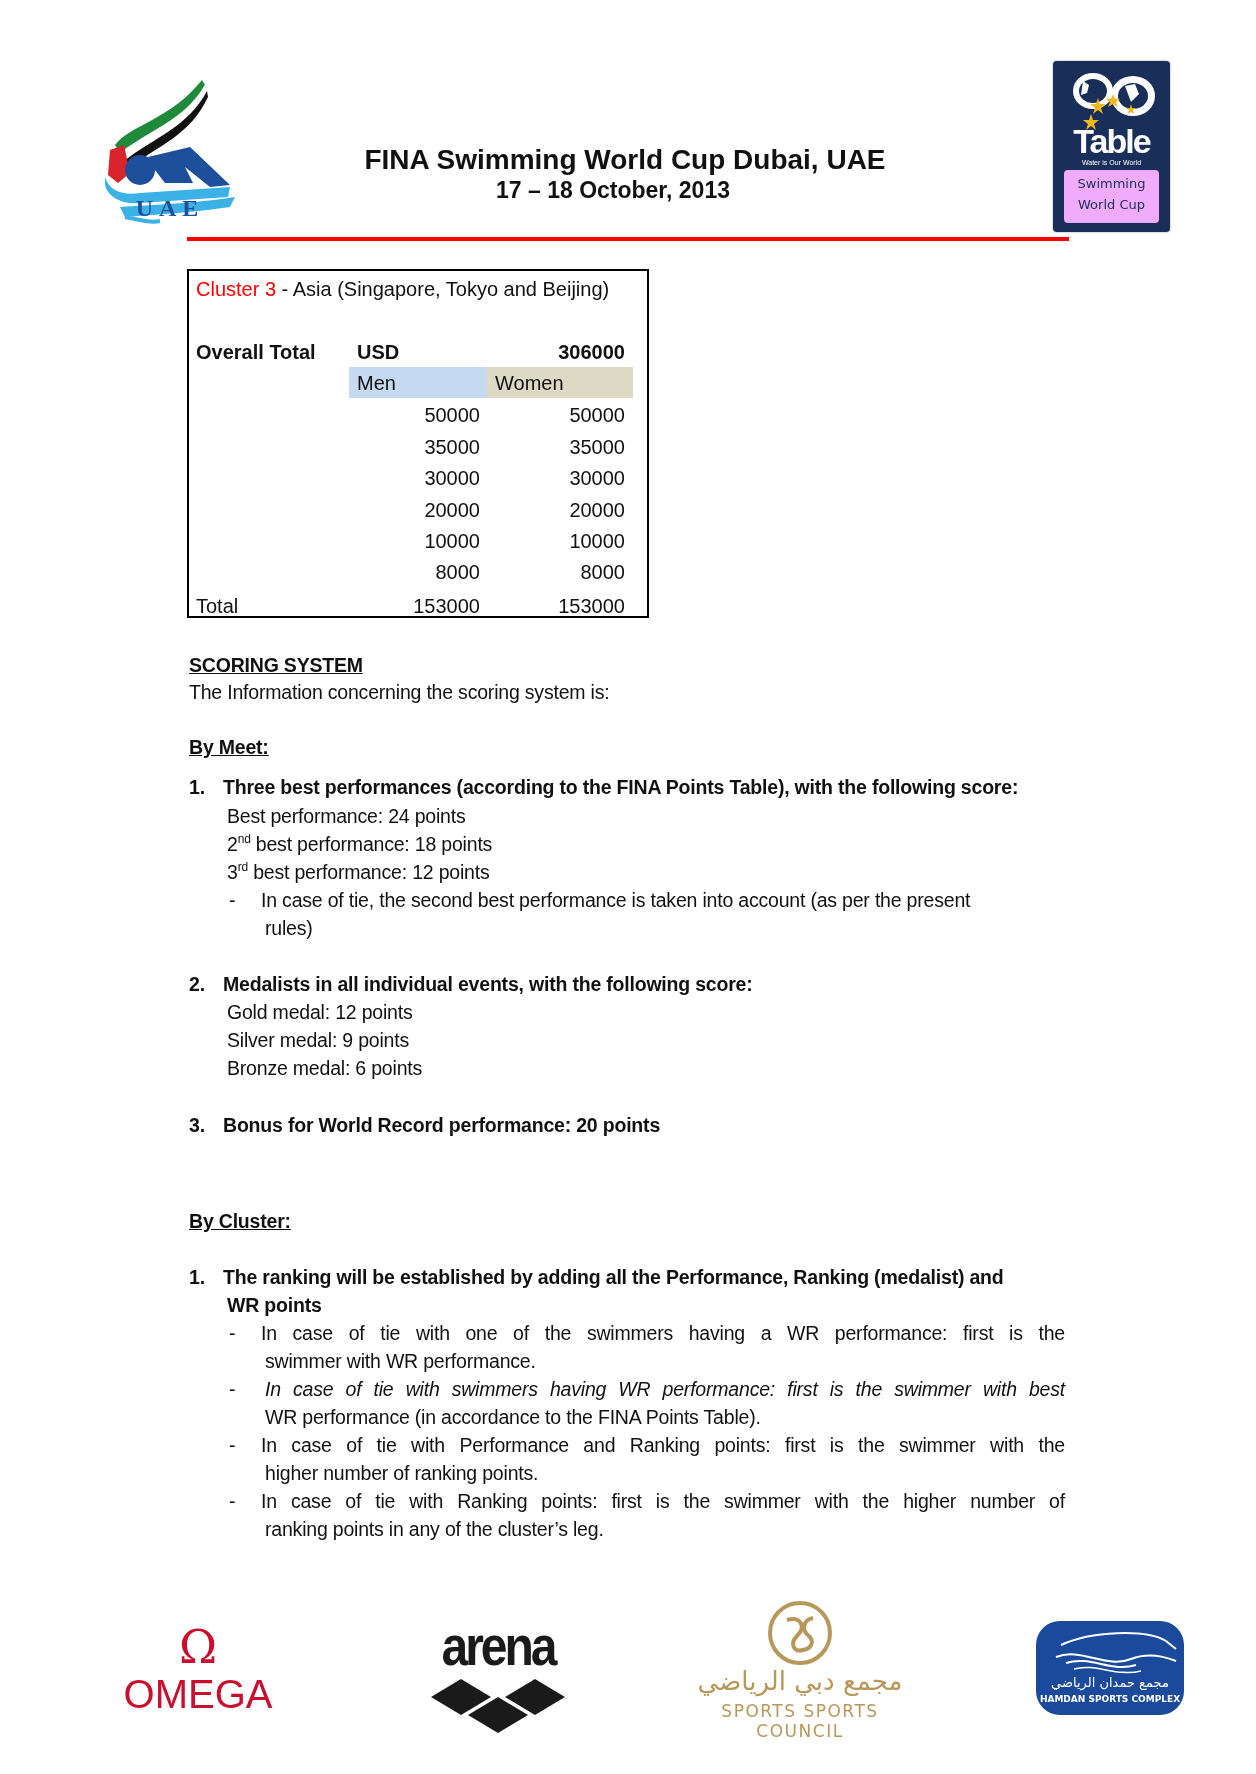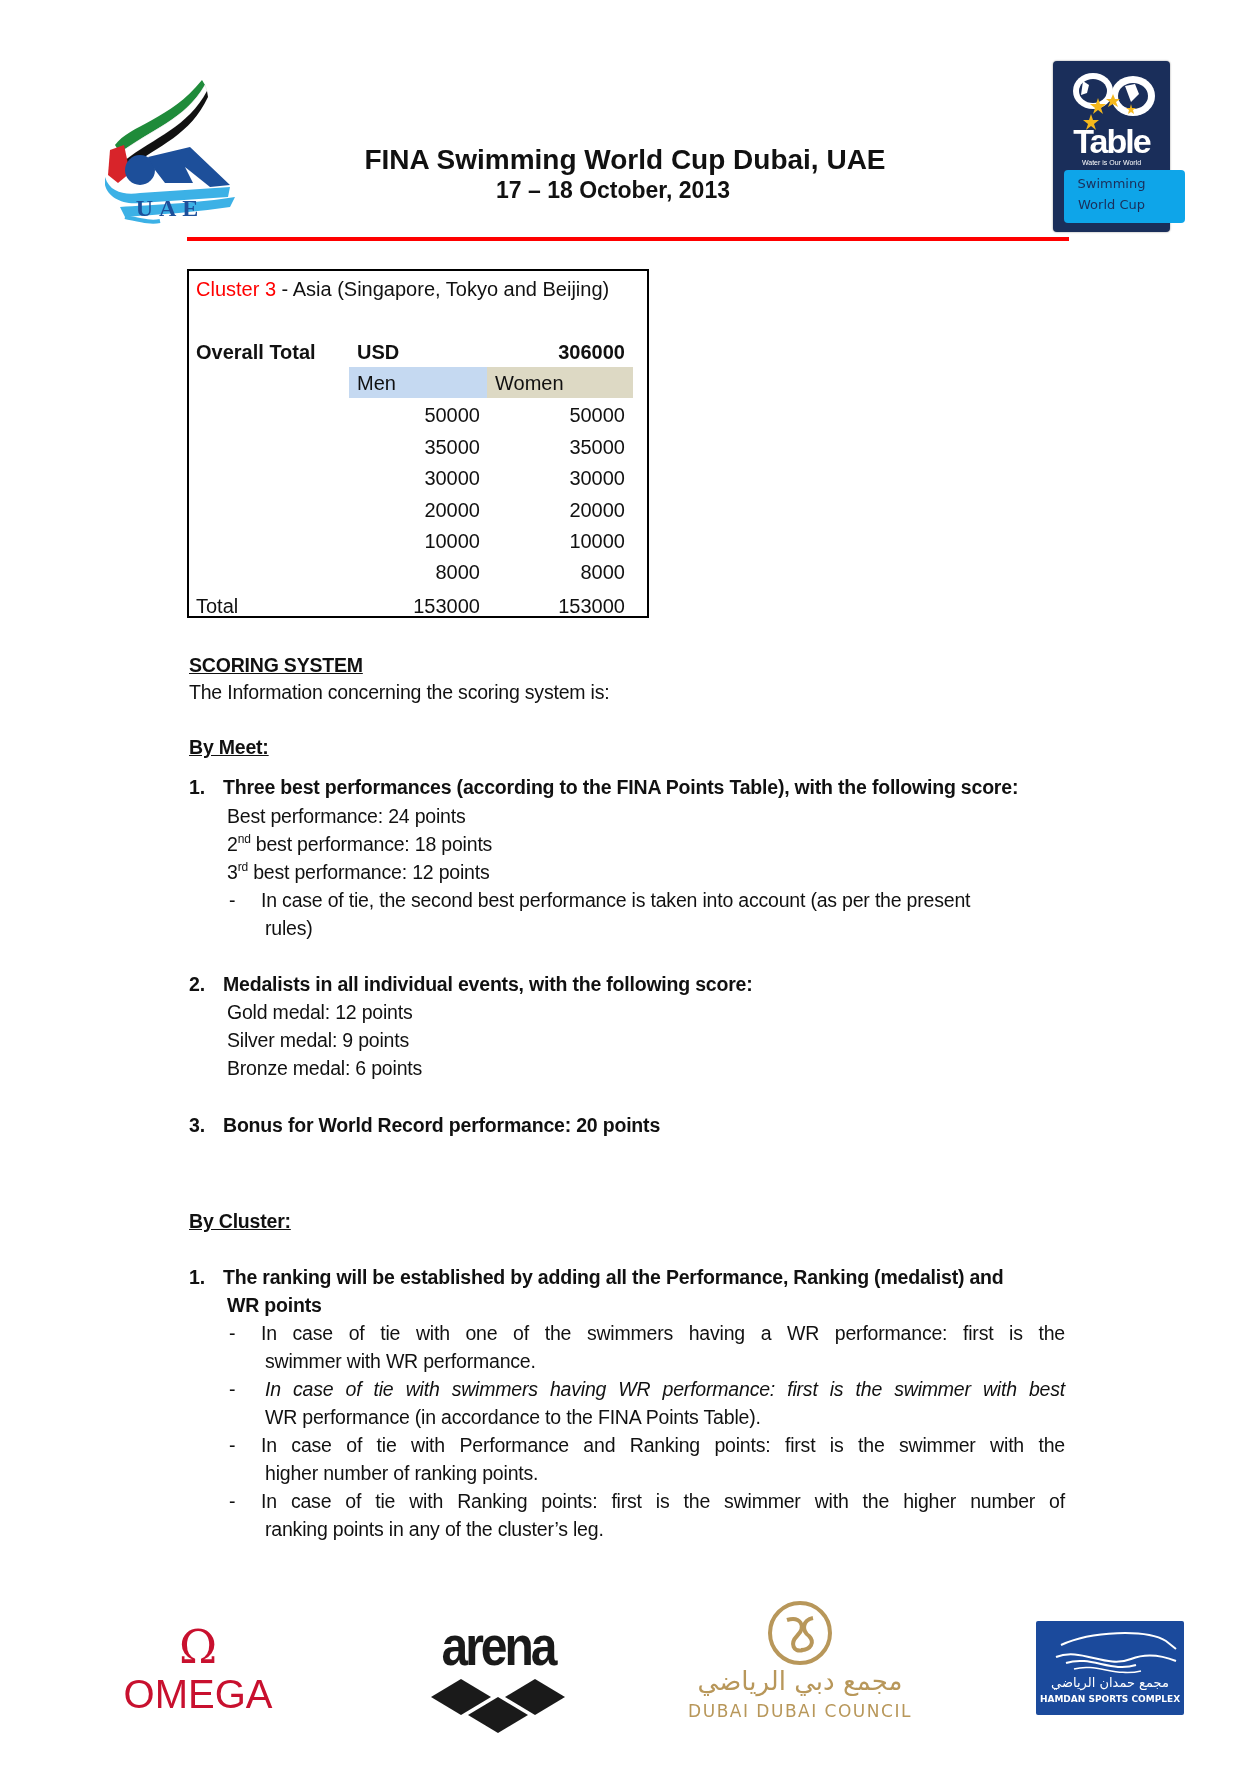--- a/index.html
+++ b/index.html
@@ -70,21 +70,21 @@
     <ellipse cx="40" cy="25" rx="14" ry="12" fill="#1a2e5a"></ellipse>
     <ellipse cx="80" cy="30" rx="15" ry="13" fill="#1a2e5a"></ellipse>
     <path d="M30,15 l6,4 l-2,8 l-6,2 z M72,20 l10,-2 l4,10 l-8,8 z" fill="#ffffff"></path>
     <polygon points="45,32 47,38 53,38 48,42 50,48 45,44 40,48 42,42 37,38 43,38" fill="#f5b81c"></polygon>
     <polygon points="60,28 62,33 67,33 63,36 65,41 60,38 55,41 57,36 53,33 58,33" fill="#f5b81c"></polygon>
     <polygon points="38,48 40,54 46,54 41,58 43,64 38,60 33,64 35,58 30,54 36,54" fill="#f5b81c"></polygon>
     <polygon points="78,38 79,42 83,42 80,44 81,48 78,46 75,48 76,44 73,42 77,42" fill="#f5b81c"></polygon>
   </svg>
   <div style="position:absolute; left:0; width:117px; top:62px; text-align:center; color:#fff; font-family:'Liberation Sans',sans-serif; font-weight:bold; font-size:34px; letter-spacing:-2px; line-height:36px;">Table</div>
   <div style="position:absolute; left:0; width:117px; top:98px; text-align:center; color:#fff; font-family:'Liberation Sans',sans-serif; font-size:7px;">Water is Our World</div>
-  <div style="position:absolute; left:11px; top:109px; width:95px; height:53px; background:#0ea5e9; border-radius:4px;padding-left:26px;">
+  <div style="position:absolute; left:11px; top:109px; width:95px; height:53px; background:#f0abfc; border-radius:4px;">
     <div style="position:absolute; left:0; width:95px; top:6px; text-align:center; color:#1a2e5a; font-family:'DejaVu Sans',sans-serif; font-size:13px;">Swimming</div>
     <div style="position:absolute; left:0; width:95px; top:27px; text-align:center; color:#1a2e5a; font-family:'DejaVu Sans',sans-serif; font-size:13px;">World Cup</div>
   </div>
 </div>
 
 <div class="abs red-rule"></div>
 
 <div class="abs tbl-box"></div>
 
 <div class="abs doc t cluster-line">
@@ -180,24 +180,24 @@
   </svg>
 </div>
 
 <div class="logo" style="left:680px; top:1598px; width:240px; height:135px;">
   <svg width="70" height="70" viewBox="0 0 70 70" style="position:absolute; left:85px; top:0;">
     <circle cx="35" cy="35" r="30" fill="none" stroke="#b8975a" stroke-width="4"></circle>
     <path d="M22,22 C35,18 42,28 32,38 C25,45 28,55 38,52" fill="none" stroke="#b8975a" stroke-width="4"></path>
     <path d="M48,20 C38,22 36,32 44,38 C50,44 46,52 36,52" fill="none" stroke="#b8975a" stroke-width="4"></path>
   </svg>
   <div dir="rtl" style="position:absolute; left:0; width:240px; top:68px; text-align:center; font-family:'DejaVu Sans',sans-serif; font-size:26px; color:#b8975a; line-height:30px;">مجمع دبي الرياضي</div>
-  <div style="position:absolute; left:0; width:240px; top:103px; text-align:center; font-family:'DejaVu Sans',sans-serif; font-size:17px; letter-spacing:1.5px; color:#b8975a; line-height:20px;">DUBAI DUBAI COUNCIL</div>
-</div>
-
-<div class="logo" style="left:1036px; top:1621px; width:148px; height:94px; background:#1b4a9c; border-radius:2px;">
+  <div style="position:absolute; left:0; width:240px; top:103px; text-align:center; font-family:'DejaVu Sans',sans-serif; font-size:17px; letter-spacing:1.5px; color:#b8975a; line-height:20px;">SPORTS SPORTS COUNCIL</div>
+</div>
+
+<div class="logo" style="left:1036px; top:1621px; width:148px; height:94px; background:#1b4a9c; border-radius:24px;">
   <svg width="148" height="50" viewBox="0 0 148 50" style="position:absolute; left:0; top:6px;">
     <path d="M25,18 C55,4 110,2 130,14 L140,22" fill="none" stroke="#ffffff" stroke-width="2"></path>
     <path d="M20,30 C45,20 70,42 95,32 C110,26 125,28 140,34" fill="none" stroke="#ffffff" stroke-width="2"></path>
     <path d="M30,36 C55,28 75,46 100,38" fill="none" stroke="#ffffff" stroke-width="2"></path>
     <path d="M38,42 C60,36 80,50 105,44" fill="none" stroke="#ffffff" stroke-width="1.5"></path>
   </svg>
   <div dir="rtl" style="position:absolute; left:0; width:148px; top:54px; text-align:center; font-family:'DejaVu Sans',sans-serif; font-size:13px; color:#fff; line-height:16px;">مجمع حمدان الرياضي</div>
   <div style="position:absolute; left:0; width:148px; top:72px; text-align:center; font-family:'DejaVu Sans',sans-serif; font-weight:bold; font-size:9px; color:#fff; line-height:12px;">HAMDAN SPORTS COMPLEX</div>
 </div>
 

